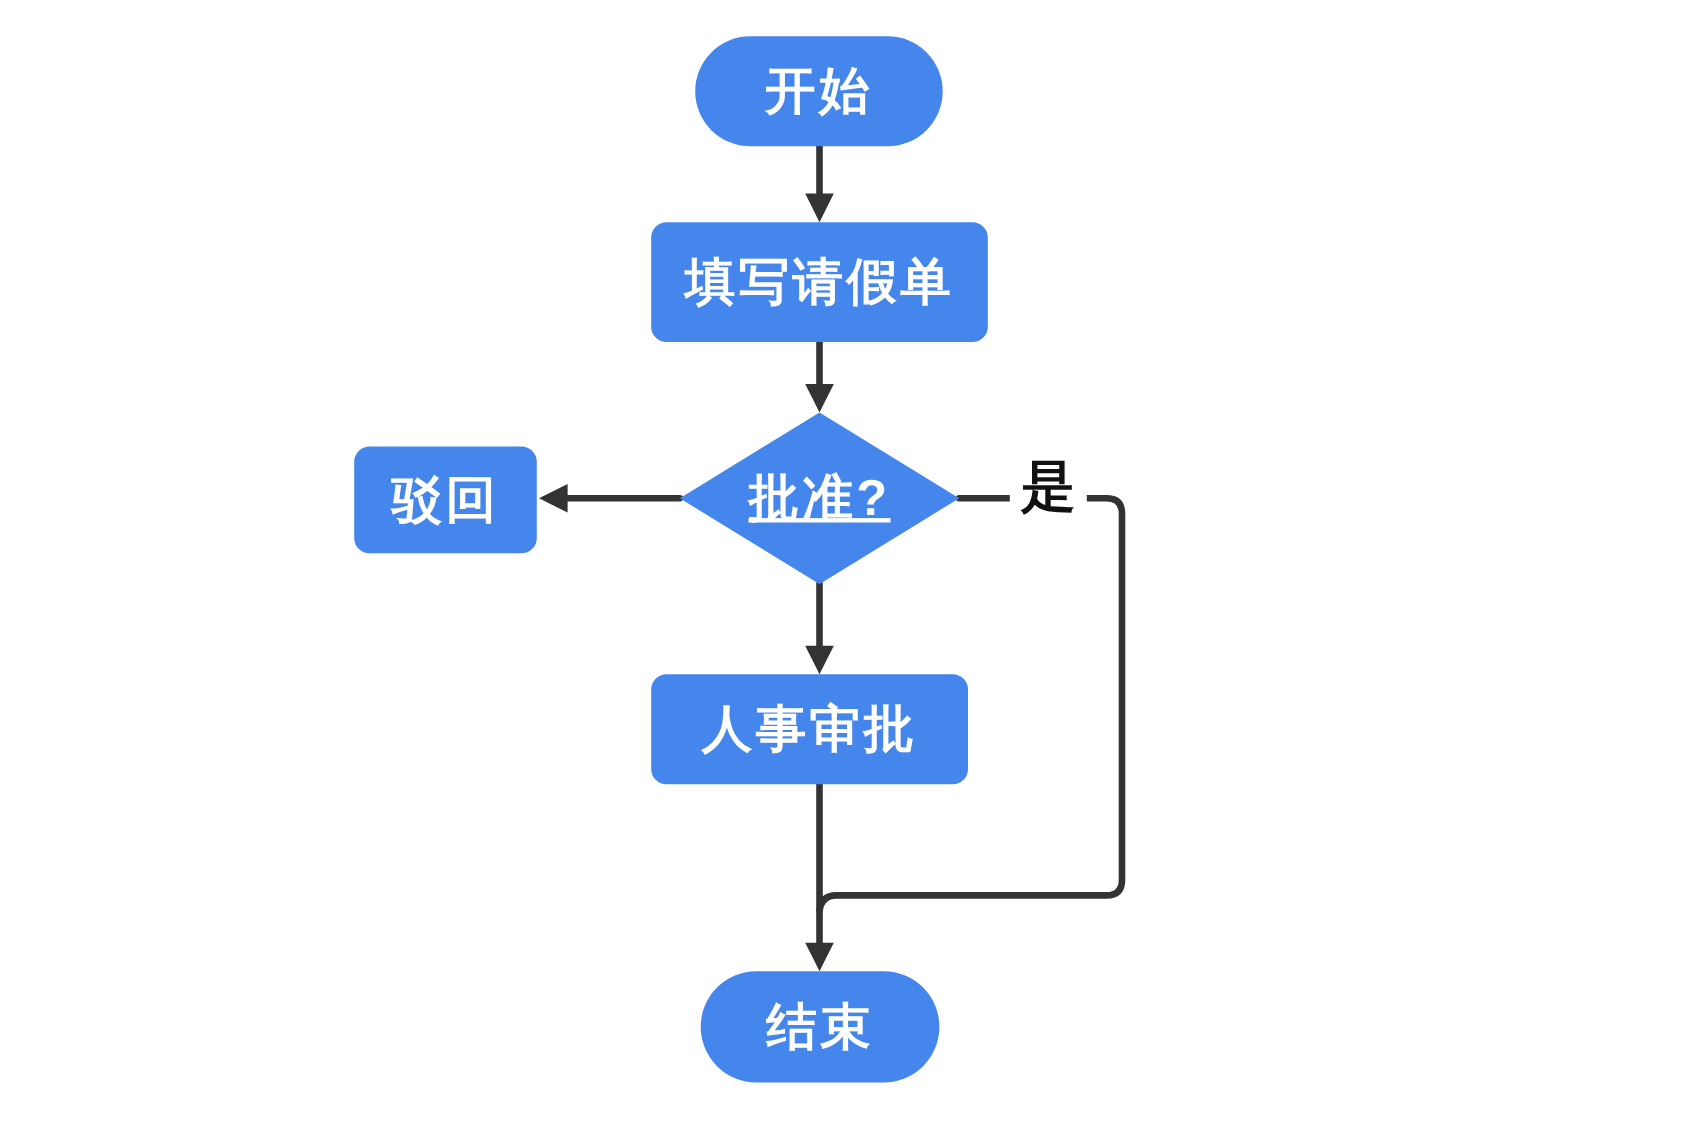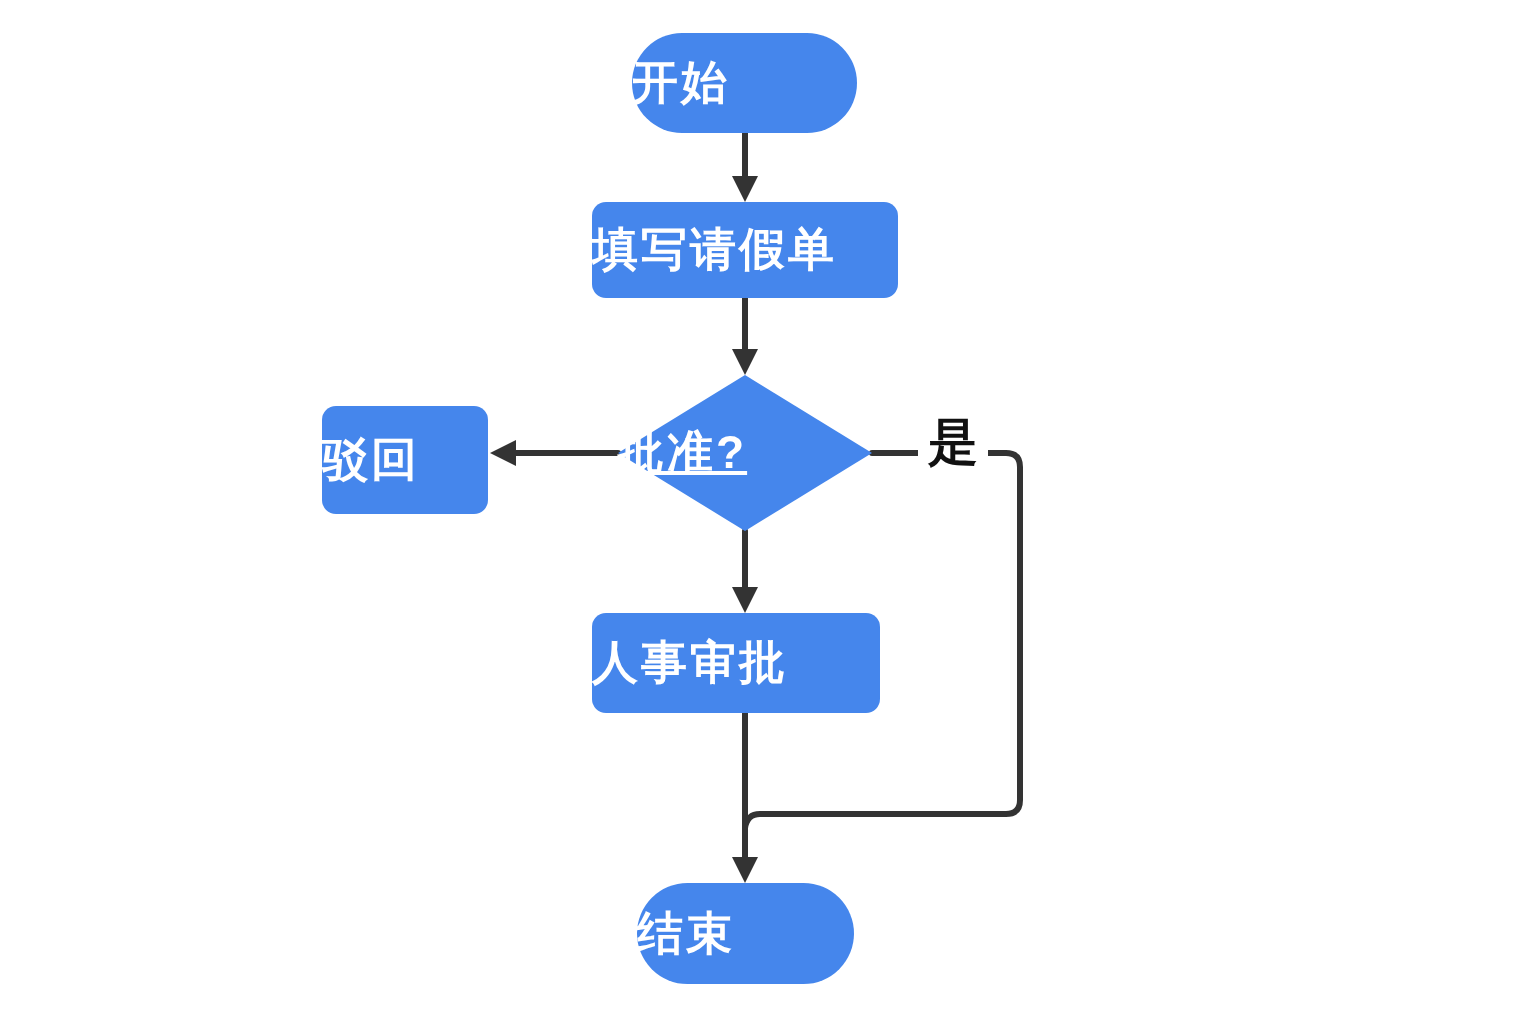--- a/index.html
+++ b/index.html
@@ -36,21 +36,21 @@
   svg.connector-layer polygon {
     fill: var(--connector, #333333);
     stroke: none;
   }
   .node {
     position: absolute;
     background: var(--node-fill, #4586EC);
     color: var(--node-text, #ffffff);
     display: flex;
     align-items: center;
-    justify-content: flex-start;
+    justify-content: center;
     font-size: 46px;
     font-weight: 600;
     letter-spacing: 3px;
     text-align: center;
     box-sizing: border-box;
   }
   .terminator { border-radius: 52px; }
   .process    { border-radius: 14px; }
   .decision {
     background: transparent;
@@ -59,23 +59,23 @@
   .decision .diamond-shape {
     position: absolute;
     inset: 0;
     background: var(--node-fill, #4586EC);
     clip-path: polygon(50% 0, 100% 50%, 50% 100%, 0 50%);
   }
   .decision .node-label { position: relative; }
 
   
   #n-start     { left: 632px; top: 33px;  width: 225px; height: 100px; }
-  #n-fill-form { left: 592px; top: 202px; width: 306px; height: 96px;  }
+  #n-fill-form { left: 592px; top: 202px; width: 306px; height: 109px;  }
   #n-approve   { left: 618px; top: 375px; width: 254px; height: 156px; }
-  #n-reject    { left: 322px; top: 406px; width: 166px; height: 108px;  }
+  #n-reject    { left: 322px; top: 406px; width: 166px; height: 97px;  }
   #n-hr-review { left: 592px; top: 613px; width: 288px; height: 100px; }
   #n-end       { left: 637px; top: 883px; width: 217px; height: 101px; }
 
   .edge-label {
     position: absolute;
     left: 918px;
     top: 414px;
     padding: 0 10px;
     background: var(--background, #ffffff);
     color: var(--edge-label-text, #111111);

